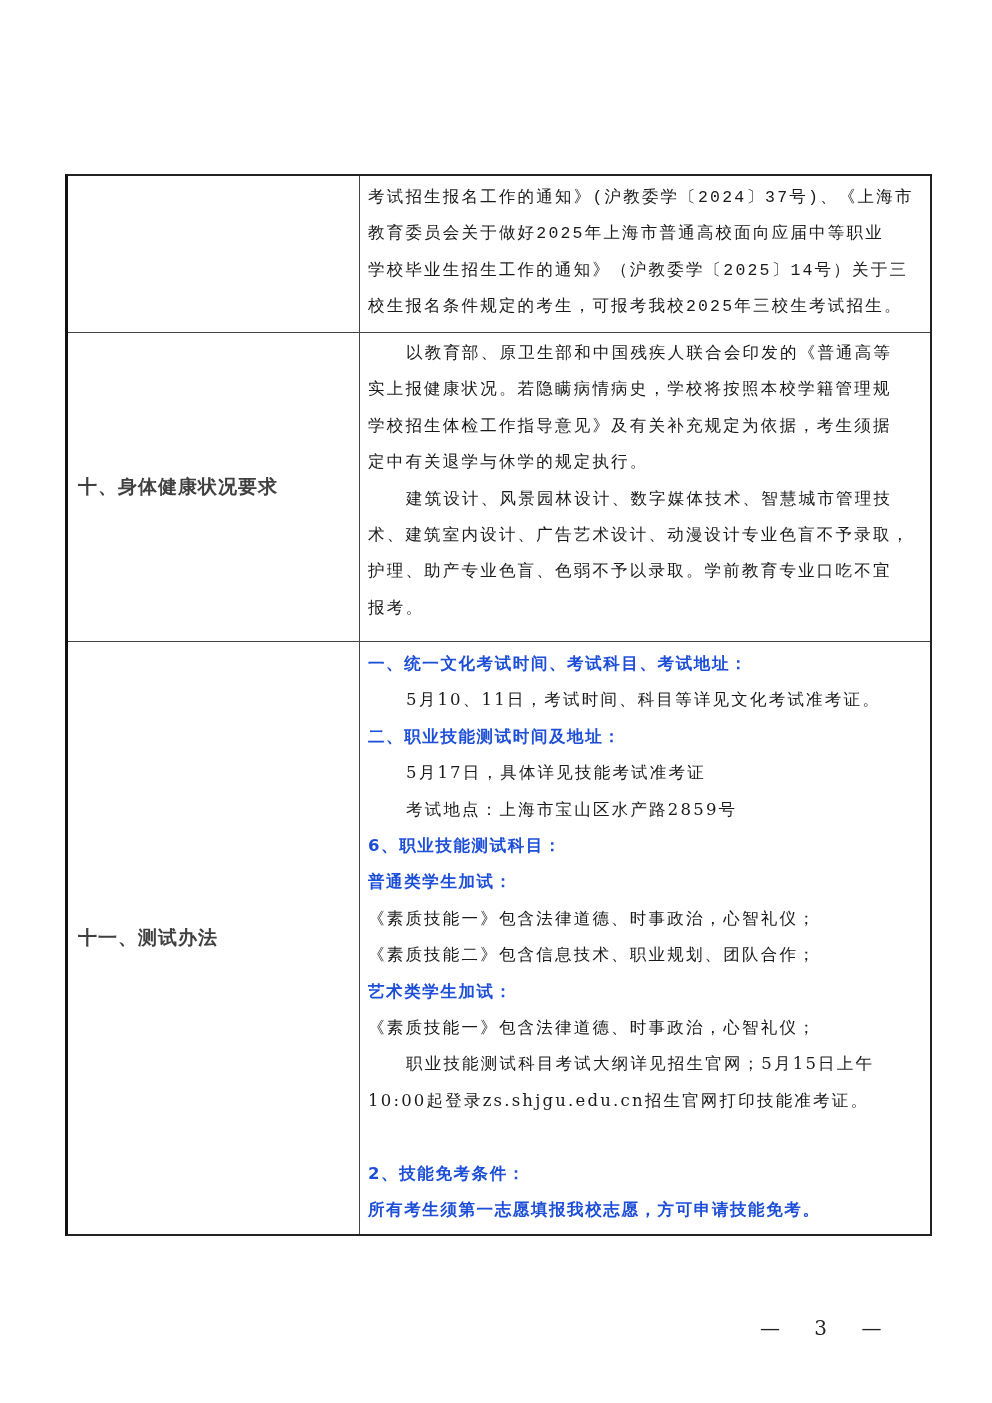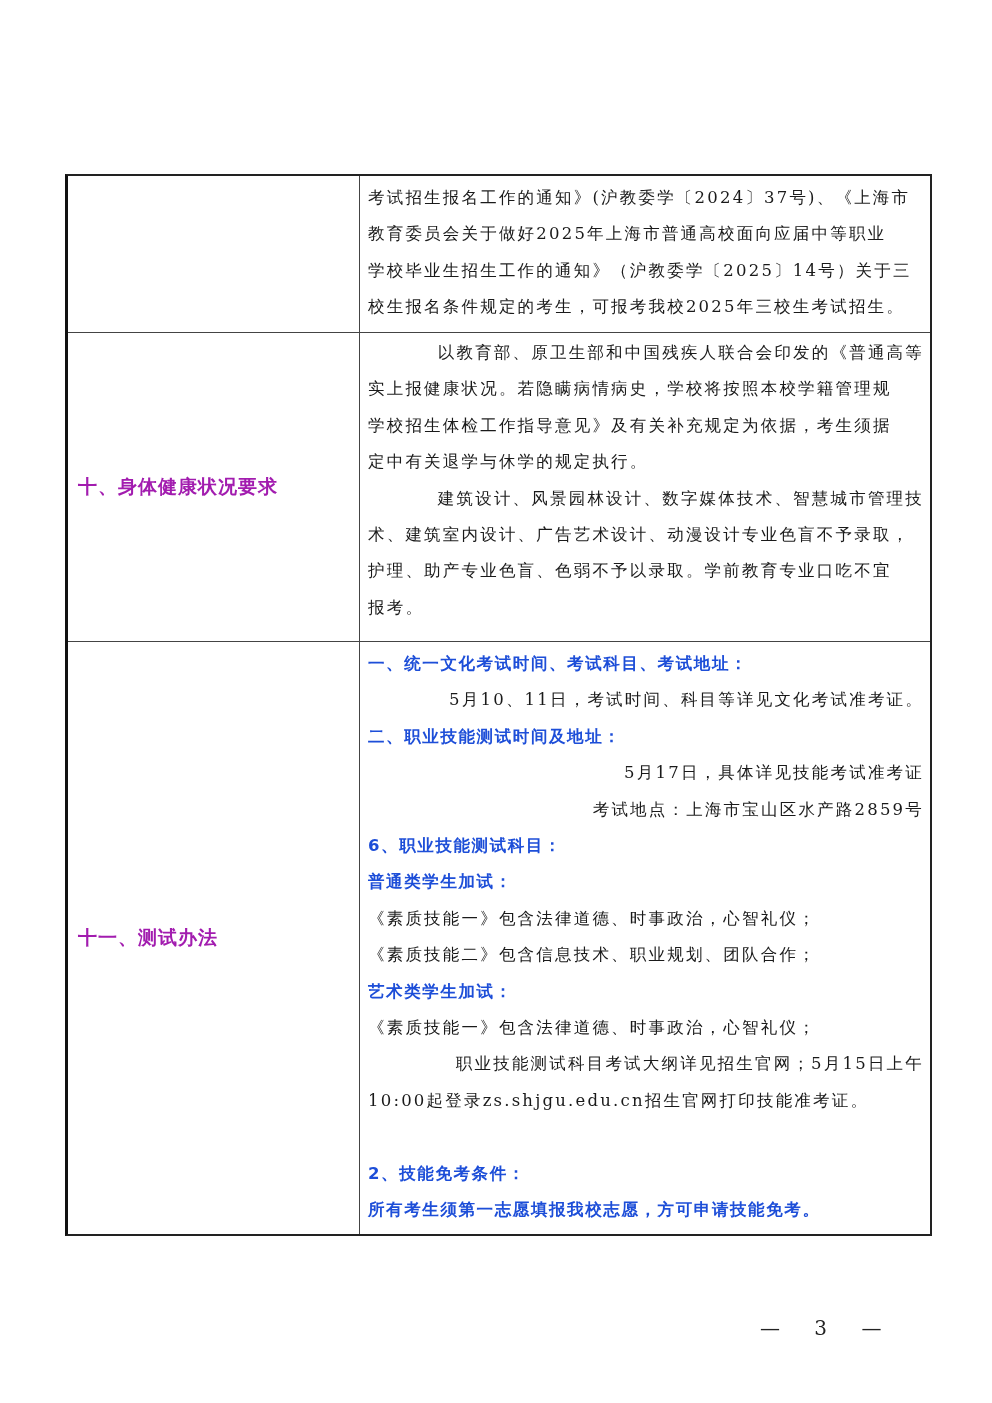--- a/index.html
+++ b/index.html
@@ -6,37 +6,37 @@
     body { width: 992px; height: 1403px; position: relative; overflow: hidden;
            font-family: "DejaVu Serif", "Liberation Serif", serif; color: #1a1a1a; }
     .table { position: absolute; left: 65px; top: 174px; width: 867px; height: 1062px;
              border-top: 2px solid #222; border-right: 2px solid #222; border-bottom: 2px solid #222; border-left: 3px solid #111;
              box-sizing: border-box; }
     .row { position: absolute; left: 0; right: 0; box-sizing: border-box; }
     .row + .row { border-top: 1.5px solid #444; }
     .cell-left { position: absolute; left: 0; top: 0; bottom: 0; width: 292px; border-right: 1px solid #444; box-sizing: border-box;
                  display: flex; align-items: center; padding-left: 10px; }
     .cell-right { position: absolute; left: 292px; right: 0; top: 0; bottom: 0; padding: 4px 6px 0 8px; box-sizing: border-box; }
-    .label { font-family: "DejaVu Sans", "Liberation Sans", sans-serif; font-weight: bold; font-size: 19px; letter-spacing: 1px; color: #a21caf; }
+    .label { font-family: "DejaVu Sans", "Liberation Sans", sans-serif; font-weight: bold; font-size: 19px; letter-spacing: 1px; color: #404040; }
     .line { font-size: 16.5px; line-height: 36.4px; letter-spacing: 2.2px; white-space: nowrap; }
-    .indent { padding-left: 38px; text-align: right; }
+    .indent { padding-left: 38px; }
     .bold { font-family: "DejaVu Sans", "Liberation Sans", sans-serif; font-weight: bold; letter-spacing: 1.6px; color: #1d4ed8; }
     .blank { height: 36.4px; }
     .footer { position: absolute; left: 760px; top: 1316px; font-size: 20px; letter-spacing: 14px; color: #222; }
   </style>
 </head>
 <body>
 
 <div class="table">
 
   <div class="row" style="top:0; height:156px;">
     <div class="cell-left">
       <span class="label"></span>
     </div>
-    <div class="cell-right" style="padding-top:4px;">
+    <div class="cell-right" style="padding-top:4px;font-family:Liberation Mono, monospace;">
       <div class="line">考试招生报名工作的通知》(沪教委学〔2024〕37号)、《上海市</div>
       <div class="line">教育委员会关于做好2025年上海市普通高校面向应届中等职业</div>
       <div class="line">学校毕业生招生工作的通知》（沪教委学〔2025〕14号）关于三</div>
       <div class="line">校生报名条件规定的考生，可报考我校2025年三校生考试招生。</div>
     </div>
   </div>
 
   <div class="row" style="top:156px; height:309px;">
     <div class="cell-left">
       <span class="label">十、身体健康状况要求</span>

